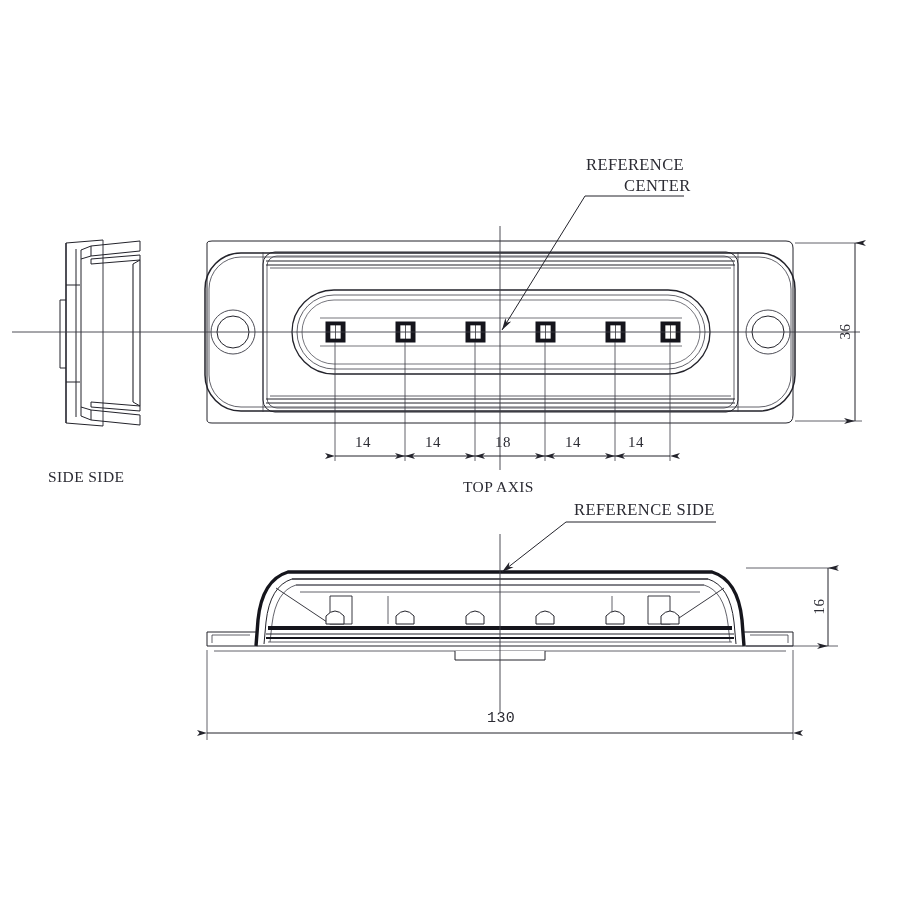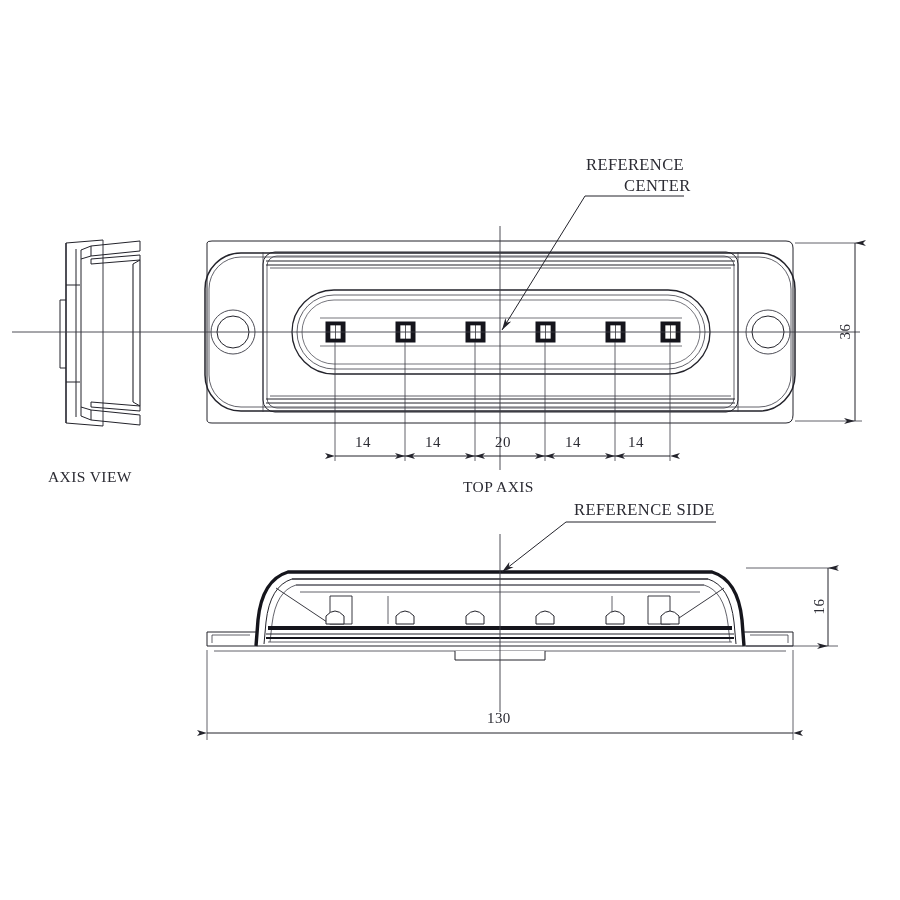--- a/index.html
+++ b/index.html
@@ -263,29 +263,29 @@
   </g>
 
   </g>
 </svg>
 
 <div class="lbl lbl-anno" style="left:586px;top:155px;">REFERENCE</div>
 <div class="lbl lbl-anno" style="left:592px;top:176px;margin-left:32px;">CENTER</div>
 
 <div class="lbl lbl-anno" style="left:574px;top:500px;">REFERENCE SIDE</div>
 
-<div class="lbl lbl-view" style="left:48px;top:468px;">AXIS VIEW</div>
+<div class="lbl lbl-view" style="left:48px;top:468px;">SIDE SIDE</div>
 
 <div class="lbl lbl-view" style="left:463px;top:478px;">TOP AXIS</div>
 
 <div class="lbl lbl-dim" style="left:355px;top:434px;">14</div>
 <div class="lbl lbl-dim" style="left:425px;top:434px;">14</div>
-<div class="lbl lbl-dim" style="left:495px;top:434px;">20</div>
+<div class="lbl lbl-dim" style="left:495px;top:434px;">18</div>
 <div class="lbl lbl-dim" style="left:565px;top:434px;">14</div>
 <div class="lbl lbl-dim" style="left:628px;top:434px;">14</div>
 
 <div class="lbl lbl-dim lbl-rot" style="left:838px;top:323px;transform:rotate(-90deg);">36</div>
 
 <div class="lbl lbl-dim lbl-rot" style="left:812px;top:598px;transform:rotate(-90deg);">16</div>
 
-<div class="lbl lbl-dim" style="left:487px;top:710px;">130</div>
+<div class="lbl lbl-dim" style="left:487px;top:710px;font-family:Liberation Mono, monospace;">130</div>
 
 </div>
 
 </body></html>

